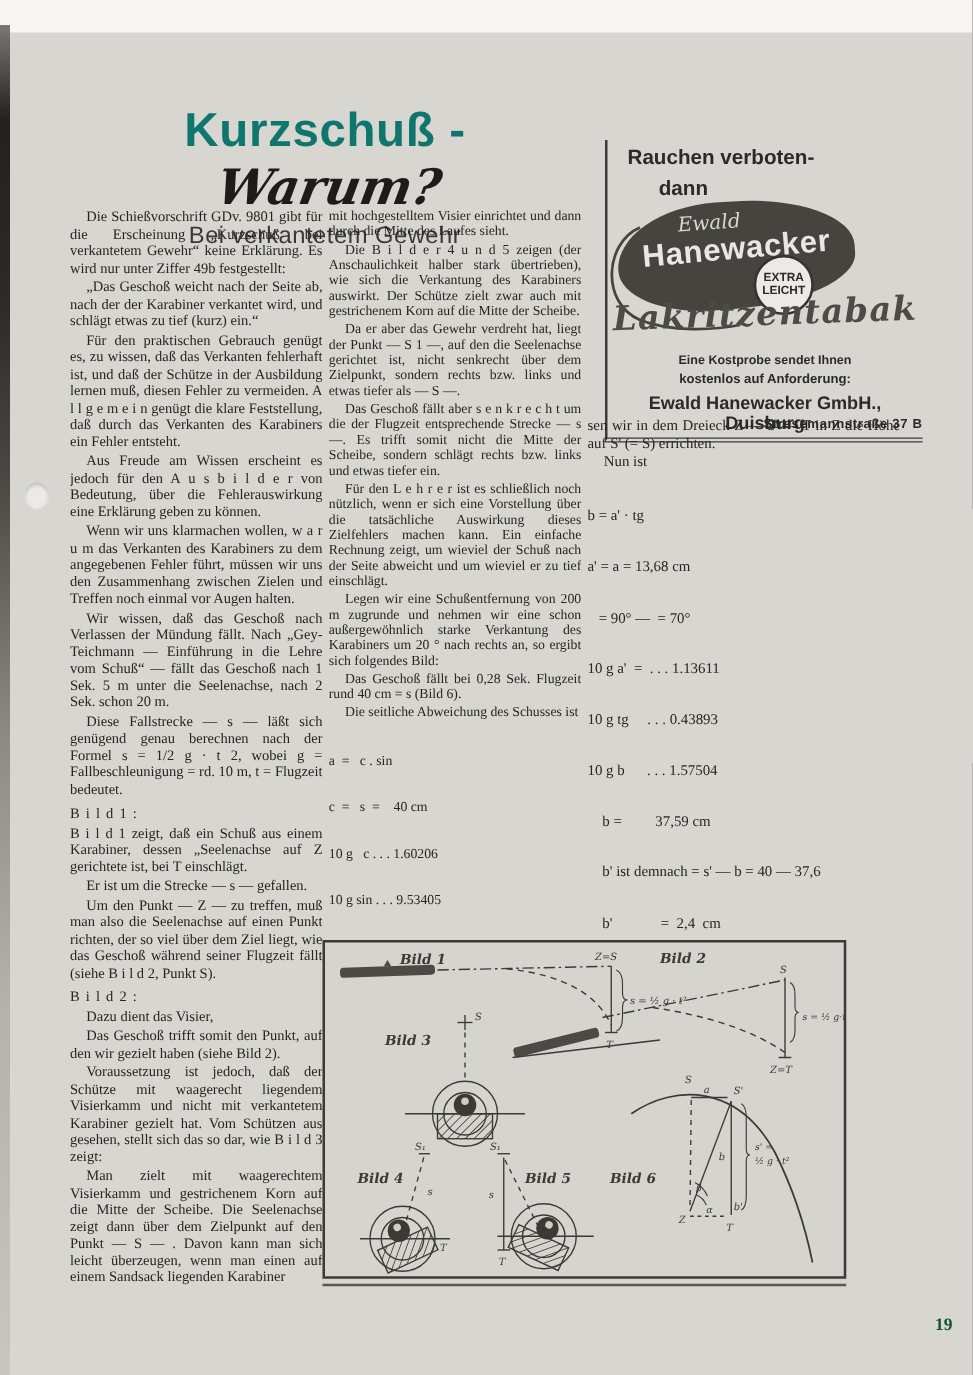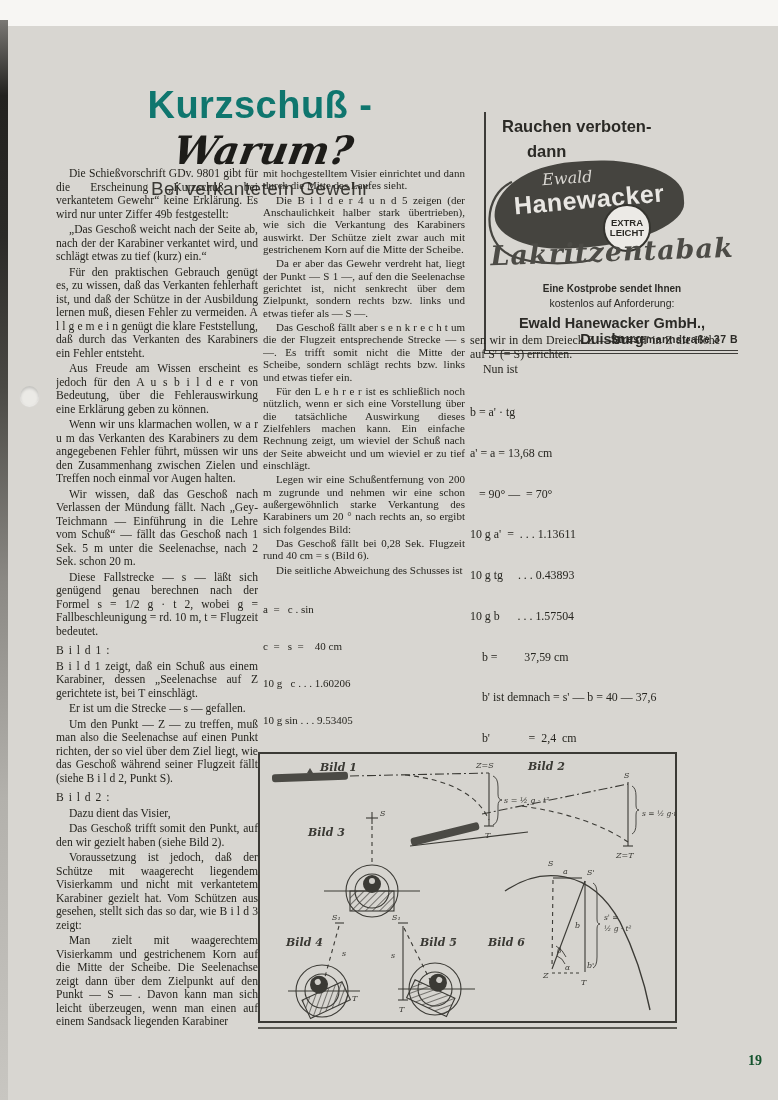--- a/index.html
+++ b/index.html
@@ -43,21 +43,21 @@
         font-style:italic;font-size:16px;}
   .blob-name{position:absolute;left:20px;top:24px;color:#e9e7e3;font-weight:bold;font-size:25px;
         letter-spacing:.5px;transform:rotate(-1deg);}
   .badge{position:absolute;left:117px;top:92px;width:44px;height:44px;background:#eceae6;
         border:2px solid #35342f;border-radius:50%;display:flex;flex-direction:column;
         align-items:center;justify-content:center;font-size:9.5px;font-weight:bold;line-height:1.05;}
   .product{position:absolute;left:0;top:124px;width:100%;text-align:center;
         font-family:"DejaVu Serif",serif;font-style:italic;font-weight:bold;font-size:27px;
         color:#4c4b46;transform:rotate(-2deg);letter-spacing:1px;}
   .offer1{position:absolute;left:0;top:171px;width:100%;text-align:center;font-size:10px;font-weight:bold;}
-  .offer2{position:absolute;left:0;top:185px;width:100%;text-align:center;font-size:10.5px;font-weight:normal;}
+  .offer2{position:absolute;left:0;top:185px;width:100%;text-align:center;font-size:10.5px;font-weight:bold;}
   .company{position:absolute;left:0;top:203px;width:100%;text-align:center;font-size:14.5px;font-weight:bold;}
   .address{position:absolute;left:0;top:221px;width:100%;text-align:right;font-size:10.5px;font-weight:bold;letter-spacing:.5px;}
 
   
   .figure-box{position:absolute;left:258px;top:752px;width:419px;height:271px;
         border:2px solid #3b3a35;box-sizing:border-box;background:#d6d4cf;}
   .figure-underline{position:absolute;left:258px;top:1027px;width:419px;height:2px;background:#5a5953;}
   .page-number{position:absolute;left:748px;top:1053px;font-weight:bold;font-size:14px;color:#14532d;}
 
   svg text{font-family:"DejaVu Serif",serif;font-style:italic;fill:#3b3a35;}

